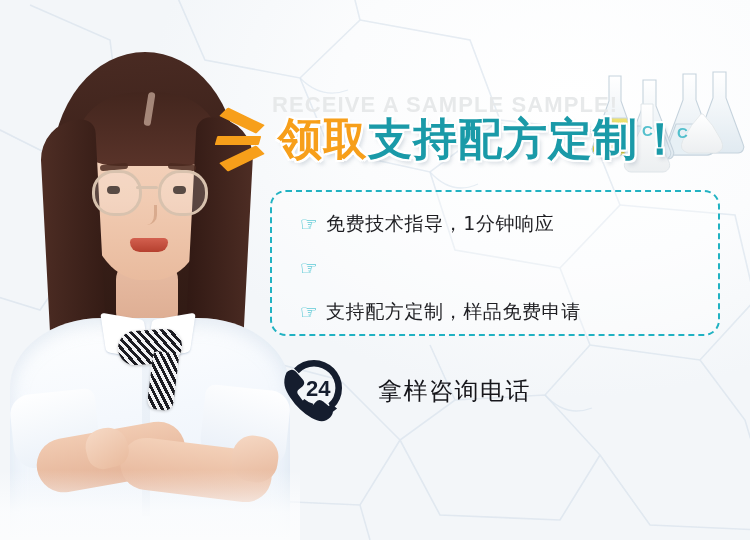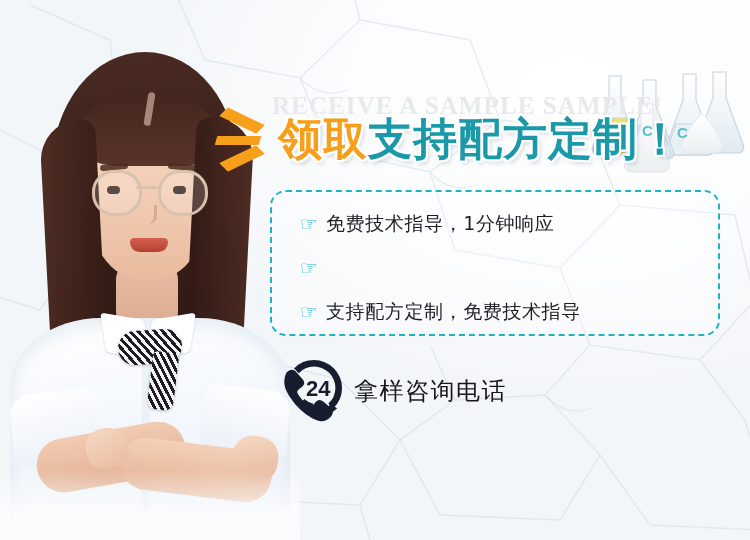--- a/index.html
+++ b/index.html
@@ -90,23 +90,23 @@
   .p-fade{position:absolute;left:0;top:470px;width:300px;height:70px;
     background:linear-gradient(180deg,rgba(255,255,255,0) 0%,rgba(252,253,254,.85) 60%,#fbfcfd 100%);}
 
   
   .flasks{position:absolute;left:585px;top:58px;width:165px;height:118px;}
   .flasks svg{display:block;}
 
   
   .ghost-title{
     position:absolute;left:272px;top:92px;width:430px;
-    font-size:25px;font-weight:bold;letter-spacing:1.1px;
+    font-size:22px;font-weight:bold;letter-spacing:1.1px;
     color:#e7e9ea;white-space:nowrap;overflow:hidden;
-    font-family:Liberation Serif, serif;
+    font-family:Liberation Sans, sans-serif;
   }
   .chevrons{position:absolute;left:216px;top:112px;width:58px;height:58px;}
   .chev{position:absolute;left:0;background:#f79f1a;height:9px;border-radius:1px;}
   .chev.c1{top:4px;width:52px;transform:skewX(-34deg) rotate(20deg);}
   .chev.c2{top:24px;width:44px;transform:skewX(-16deg);}
   .chev.c3{top:42px;width:52px;transform:skewX(34deg) rotate(-20deg);}
 
   .headline{
     position:absolute;left:278px;top:108px;height:62px;
     font-size:44px;font-weight:bold;line-height:62px;white-space:nowrap;
@@ -139,21 +139,21 @@
   .f-text{
     font-size:19px;color:#1f1f23;letter-spacing:.6px;
     font-family:"DejaVu Sans","Liberation Sans",sans-serif;
   }
 
   
   .phone-row{position:absolute;left:276px;top:352px;display:flex;align-items:center;}
   .phone-icon{width:78px;height:78px;flex:0 0 78px;}
   .phone-icon svg{display:block;}
   .phone-text{
-    font-size:24px;color:#16161b;letter-spacing:1.5px;
+    margin-left:24px;font-size:24px;color:#16161b;letter-spacing:1.5px;
     font-family:"DejaVu Sans","Liberation Sans",sans-serif;
   }
 </style>
 </head>
 <body>
 
 <div id="banner">
 
   <div class="bubbles">
     <svg viewBox="0 0 750 540" preserveAspectRatio="none" xmlns="http://www.w3.org/2000/svg">
@@ -267,21 +267,21 @@
   <div class="f-list">
     <div class="f-item">
       <span class="f-bullet">☞</span>
       <span class="f-text">免费技术指导，1分钟响应</span>
     </div>
     <div class="f-item">
       <span class="f-bullet">☞</span>
     </div>
     <div class="f-item">
       <span class="f-bullet">☞</span>
-      <span class="f-text">支持配方定制，免费技术指导</span>
+      <span class="f-text">支持配方定制，样品免费申请</span>
     </div>
   </div>
 
   <div class="phone-row">
     <div class="phone-icon">
       <svg width="78" height="78" viewBox="0 0 78 78" xmlns="http://www.w3.org/2000/svg">
         <g fill="#151d2e">
           <path d="M38 8 a28 28 0 0 1 28 28 a28 28 0 0 1 -9 20.6 l-4.6 -5 A21.4 21.4 0 0 0 59.4 36 A21.4 21.4 0 0 0 38 14.6 z"></path>
           <path d="M38 8 a28 28 0 0 0 -20 8.4 l4.8 4.8 A21.3 21.3 0 0 1 38 14.6 z"></path>
           <path d="M24 52 a28 28 0 0 0 12 6.3 l1.2 -6.5 A21.4 21.4 0 0 1 28.3 47 z"></path>

